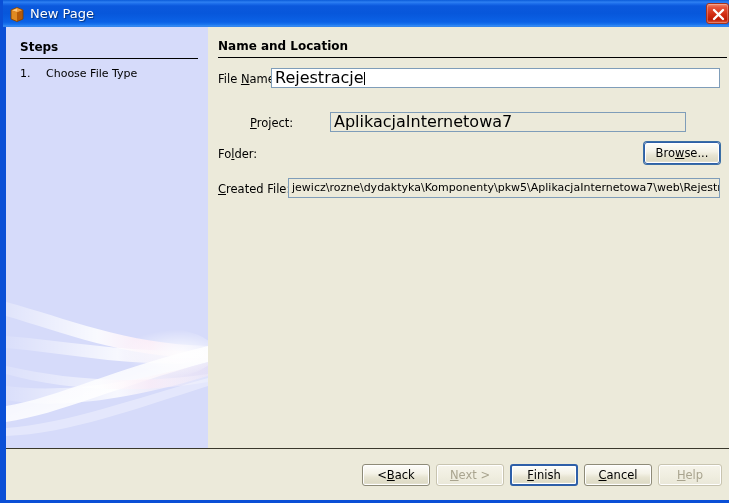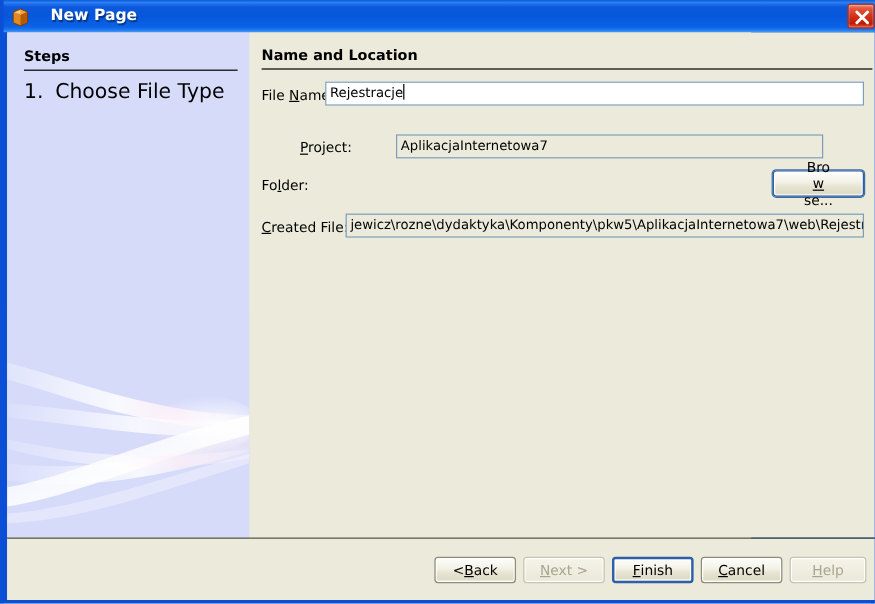--- a/index.html
+++ b/index.html
@@ -36,26 +36,25 @@
   }
   #title-icon {
     width: 16px; height: 16px;
     margin-left: 6px; margin-right: 5px;
     position: relative;
     flex: 0 0 auto;
   }
   #title-text {
     color: #FFFFFF;
     font-size: 13px;
-    font-weight: bold;
+    font-weight: normal;
     font-family: "DejaVu Sans", sans-serif;
     text-shadow: 1px 1px 1px rgba(0,0,0,0.45);
     letter-spacing: 0px;
     white-space: nowrap;
-    margin-left: 12px;
   }
   #titlebar-spacer { flex: 1 1 auto; }
   #close-button {
     width: 23px; height: 21px;
     margin-right: 3px;
     flex: 0 0 auto;
     border-radius: 3px;
     background: linear-gradient(to bottom, #F08D72 0%, #E4543A 18%, #D22D13 55%, #BF1C05 82%, #E05B3B 100%);
     border: 1px solid #A7331B;
     box-shadow: inset 0 0 0 1px rgba(255,255,255,0.25);
@@ -95,21 +94,21 @@
   }
   #steps-underline {
     position: absolute;
     left: 14px; top: 31px;
     width: 178px; height: 1px;
     background: #000;
   }
   .step-row {
     position: absolute;
     left: 14px;
-    font-size: 17px;
+    font-size: 11px;
     color: #000;
     white-space: nowrap;
   }
   .step-num { display: inline-block; width: 26px; }
   .step-row.active { font-weight: bold; }
 
   
   #main-panel {
     position: absolute;
     left: 202px; top: 0;
@@ -134,21 +133,21 @@
     color: #000;
     white-space: nowrap;
   }
   .mn { text-decoration: underline; }
 
   .textfield {
     position: absolute;
     height: 20px;
     border: 1px solid #7F9DB9;
     background: #FFFFFF;
-    font-size: 11px;
+    font-size: 16px;
     font-family: "DejaVu Sans", sans-serif;
     color: #000;
     padding: 0 3px;
     line-height: 18px;
     white-space: nowrap;
     overflow: hidden;
     display: block;
   }
   .textfield.disabled { background: #ECEADA; color: #000; }
   .caret {
@@ -169,21 +168,20 @@
     border: 1px solid #8E8B78;
     border-radius: 3px;
     display: flex; align-items: center; justify-content: center;
     cursor: pointer;
     box-shadow: inset 0 0 0 1px #FFFFFF;
     white-space: nowrap;
   }
   .xp-button.focused {
     border: 1px solid #2D5FA8;
     box-shadow: inset 0 0 0 1px #FFFFFF, 0 0 0 1px #3A6EA5;
-    flex-direction: column;
   }
   .xp-button.default {
     border: 2px solid #2E5FA8;
     box-shadow: inset 0 0 0 1px #FFFFFF;
     font-weight: normal;
   }
   .xp-button.disabled {
     color: #A9A48F;
     background: linear-gradient(to bottom, #F6F4EA 0%, #EFEDDF 60%, #E9E7D8 100%);
     border: 1px solid #C8C4B0;

